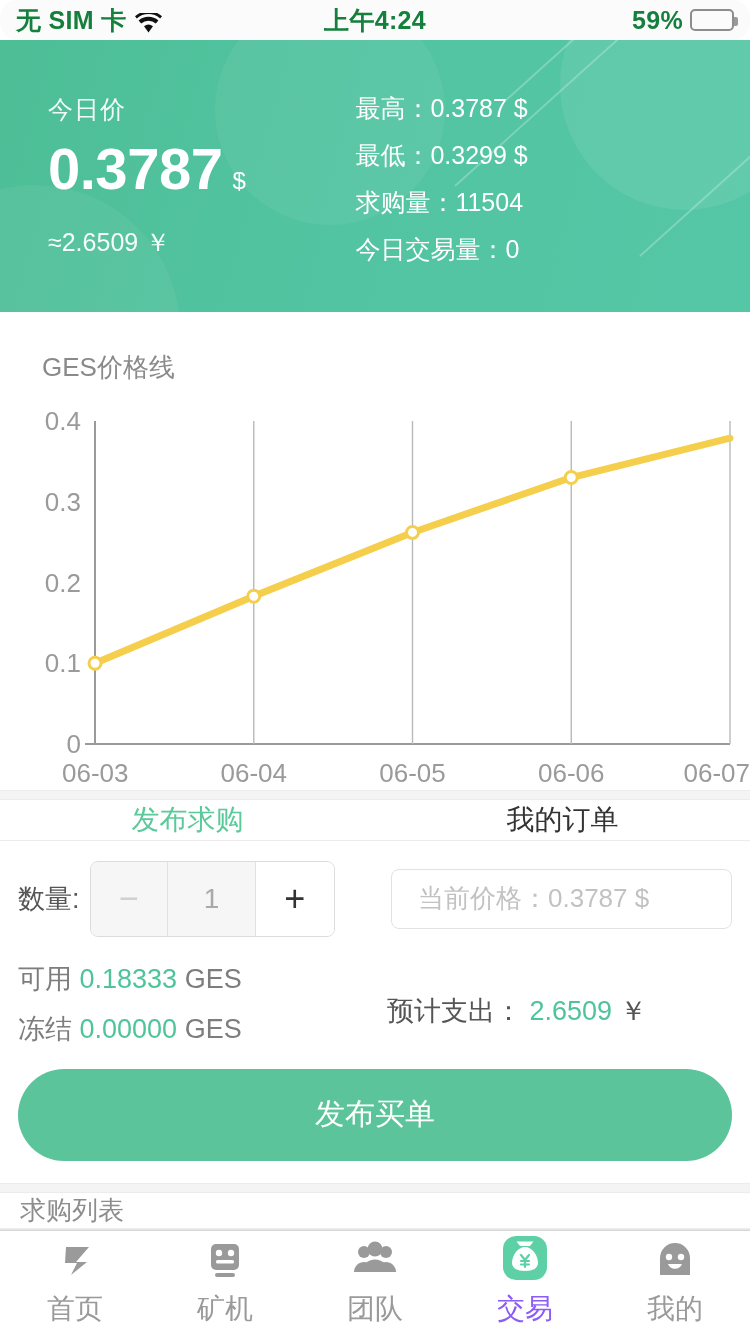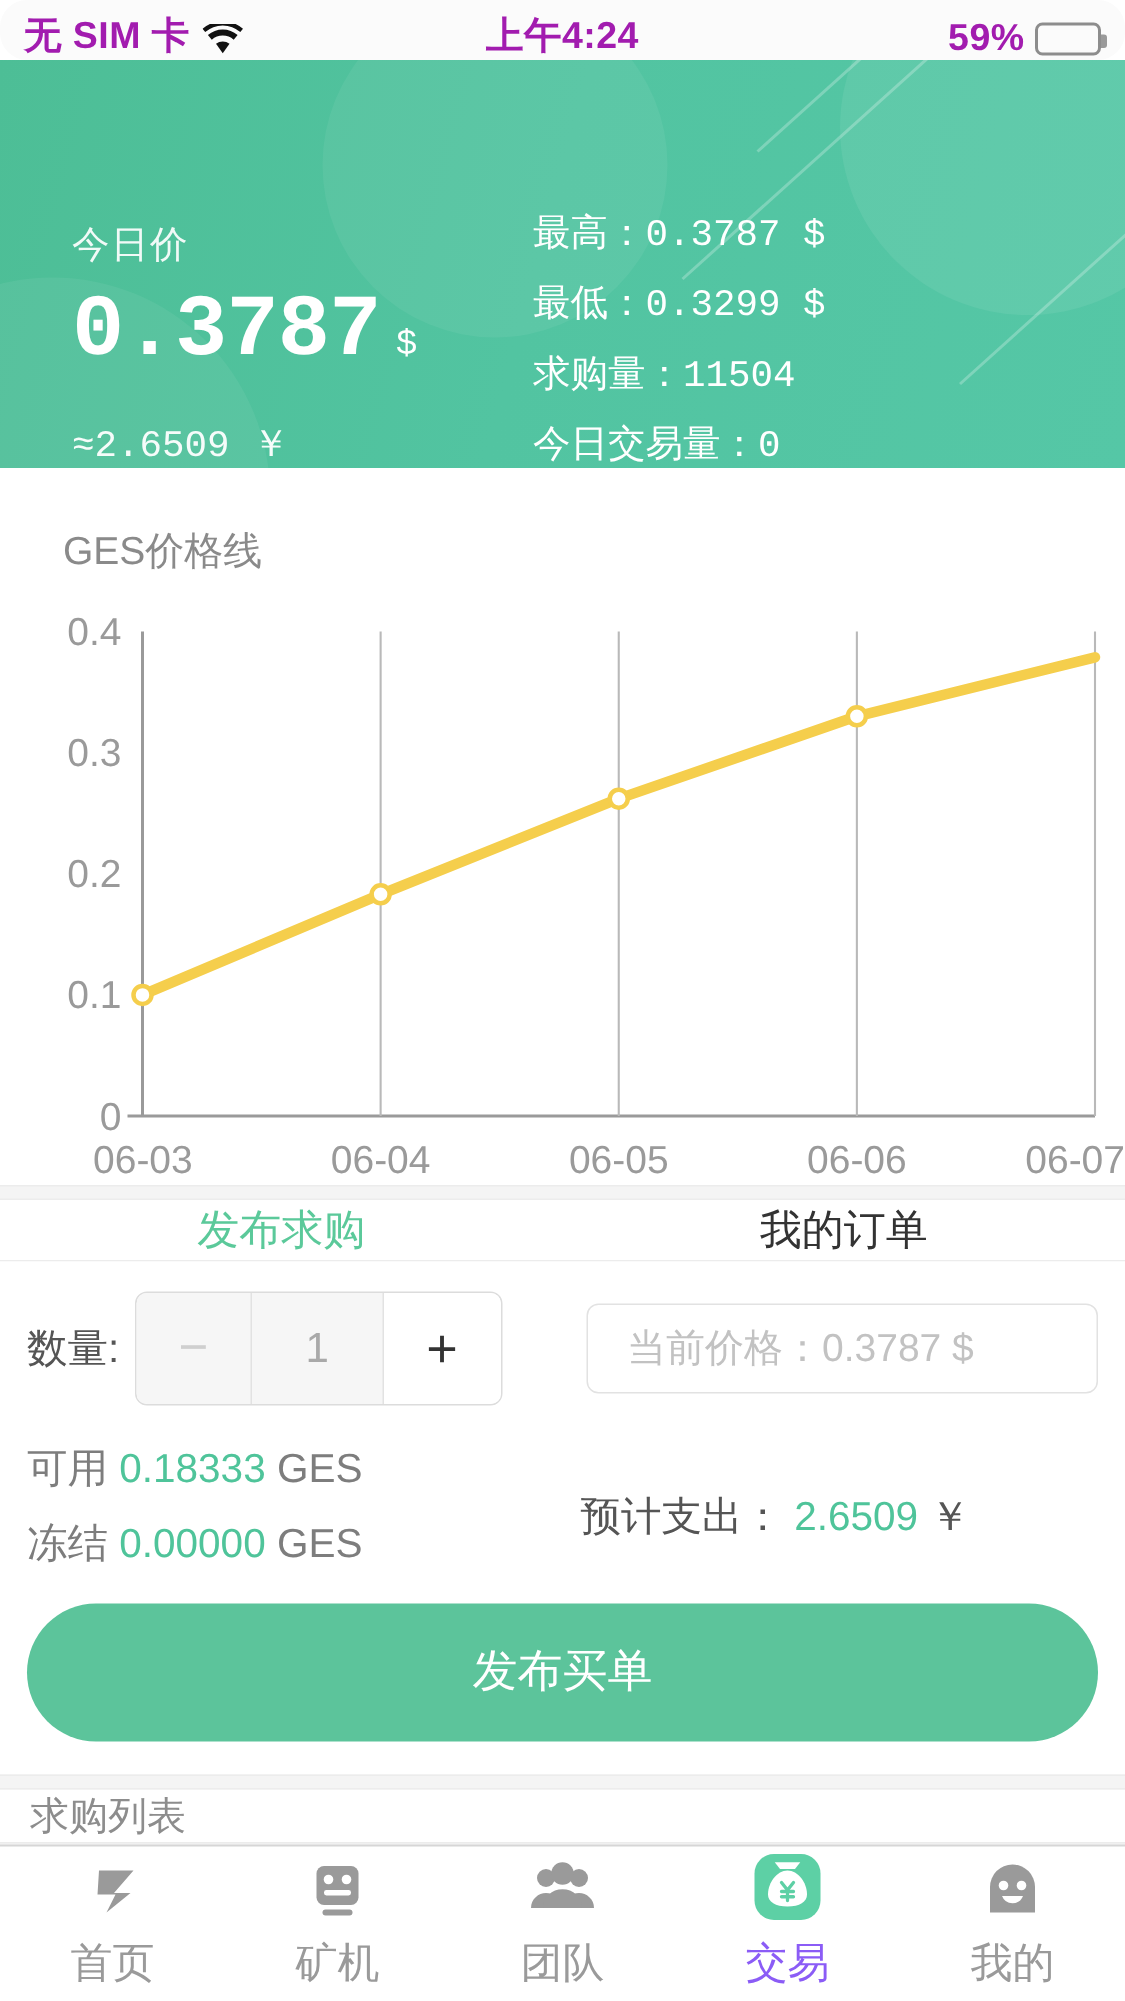--- a/index.html
+++ b/index.html
@@ -7,22 +7,22 @@
     width:750px; height:1334px;
     font-family:"Liberation Sans","DejaVu Sans",sans-serif;
     background:#ffffff;
     overflow:hidden;
   }
   .phone { position:relative; width:750px; height:1334px; background:#fff; display:flex; flex-direction:column; }
 
   
   .statusbar {
     height:40px; flex:0 0 40px; background:#fbfbfb;
-    display:flex; align-items:flex-end; padding:0 16px;
-    font-size:25px; font-weight:600; color:#a21caf; letter-spacing:.3px;border-radius:18px;
+    display:flex; align-items:center; padding:0 16px;
+    font-size:25px; font-weight:600; color:#15803d; letter-spacing:.3px;border-radius:18px;
   }
   .sb-left { display:flex; align-items:center; gap:9px; flex:1; }
   .sb-center { font-size:25px; font-weight:700; }
   .sb-right { flex:1; display:flex; align-items:center; justify-content:flex-end; gap:7px; }
   .wifi-icon { display:inline-block; width:27px; height:20px; position:relative; }
   .battery { width:44px; height:22px; border:2px solid #8d8d8d; border-radius:5px; position:relative; padding:2px; }
   .battery::after{ content:""; position:absolute; right:-6px; top:6px; width:4px; height:9px; background:#9a9a9a; border-radius:0 2px 2px 0;}
   .battery-fill { height:100%; background:#f7cf4e; border-radius:2px; }
 
   
@@ -32,21 +32,21 @@
     color:#fff;
   }
   .hd-deco { position:absolute; border-radius:50%; background:rgba(255,255,255,.06); }
   .hd-deco.c1 { width:290px; height:290px; left:-110px; top:145px; }
   .hd-deco.c2 { width:230px; height:230px; left:215px; top:-45px; }
   .hd-deco.c3 { width:250px; height:250px; right:-60px; top:-80px; background:rgba(255,255,255,.07); }
   .hd-line { position:absolute; height:2px; background:rgba(255,255,255,.25); transform:rotate(-42deg); transform-origin:left center; }
   .hd-line.l1 { width:280px; left:455px; top:145px; }
   .hd-line.l2 { width:200px; left:505px; top:60px; }
   .hd-line.l3 { width:165px; left:640px; top:215px; }
-  .hd-inner { position:relative; display:flex; height:100%; padding:0 48px; align-items:flex-end;font-family:Liberation Mono, monospace; }
+  .hd-inner { position:relative; display:flex; height:100%; padding:0 48px; align-items:center; }
   .hd-left { width:47%; }
   .hd-label { font-size:25px; color:rgba(255,255,255,.92); margin-bottom:14px; letter-spacing:1px; }
   .hd-price-row { display:flex; align-items:baseline; gap:10px; margin-bottom:28px; }
   .hd-price { font-size:58px; font-weight:700; line-height:1; letter-spacing:-.5px; }
   .hd-unit { font-size:24px; font-weight:400; }
   .hd-cny { font-size:25px; color:rgba(255,255,255,.95); }
   .hd-right { flex:1; display:flex; flex-direction:column; gap:14px; padding-top:6px; }
   .hd-stat { font-size:25px; color:#fff; white-space:nowrap; }
 
   

